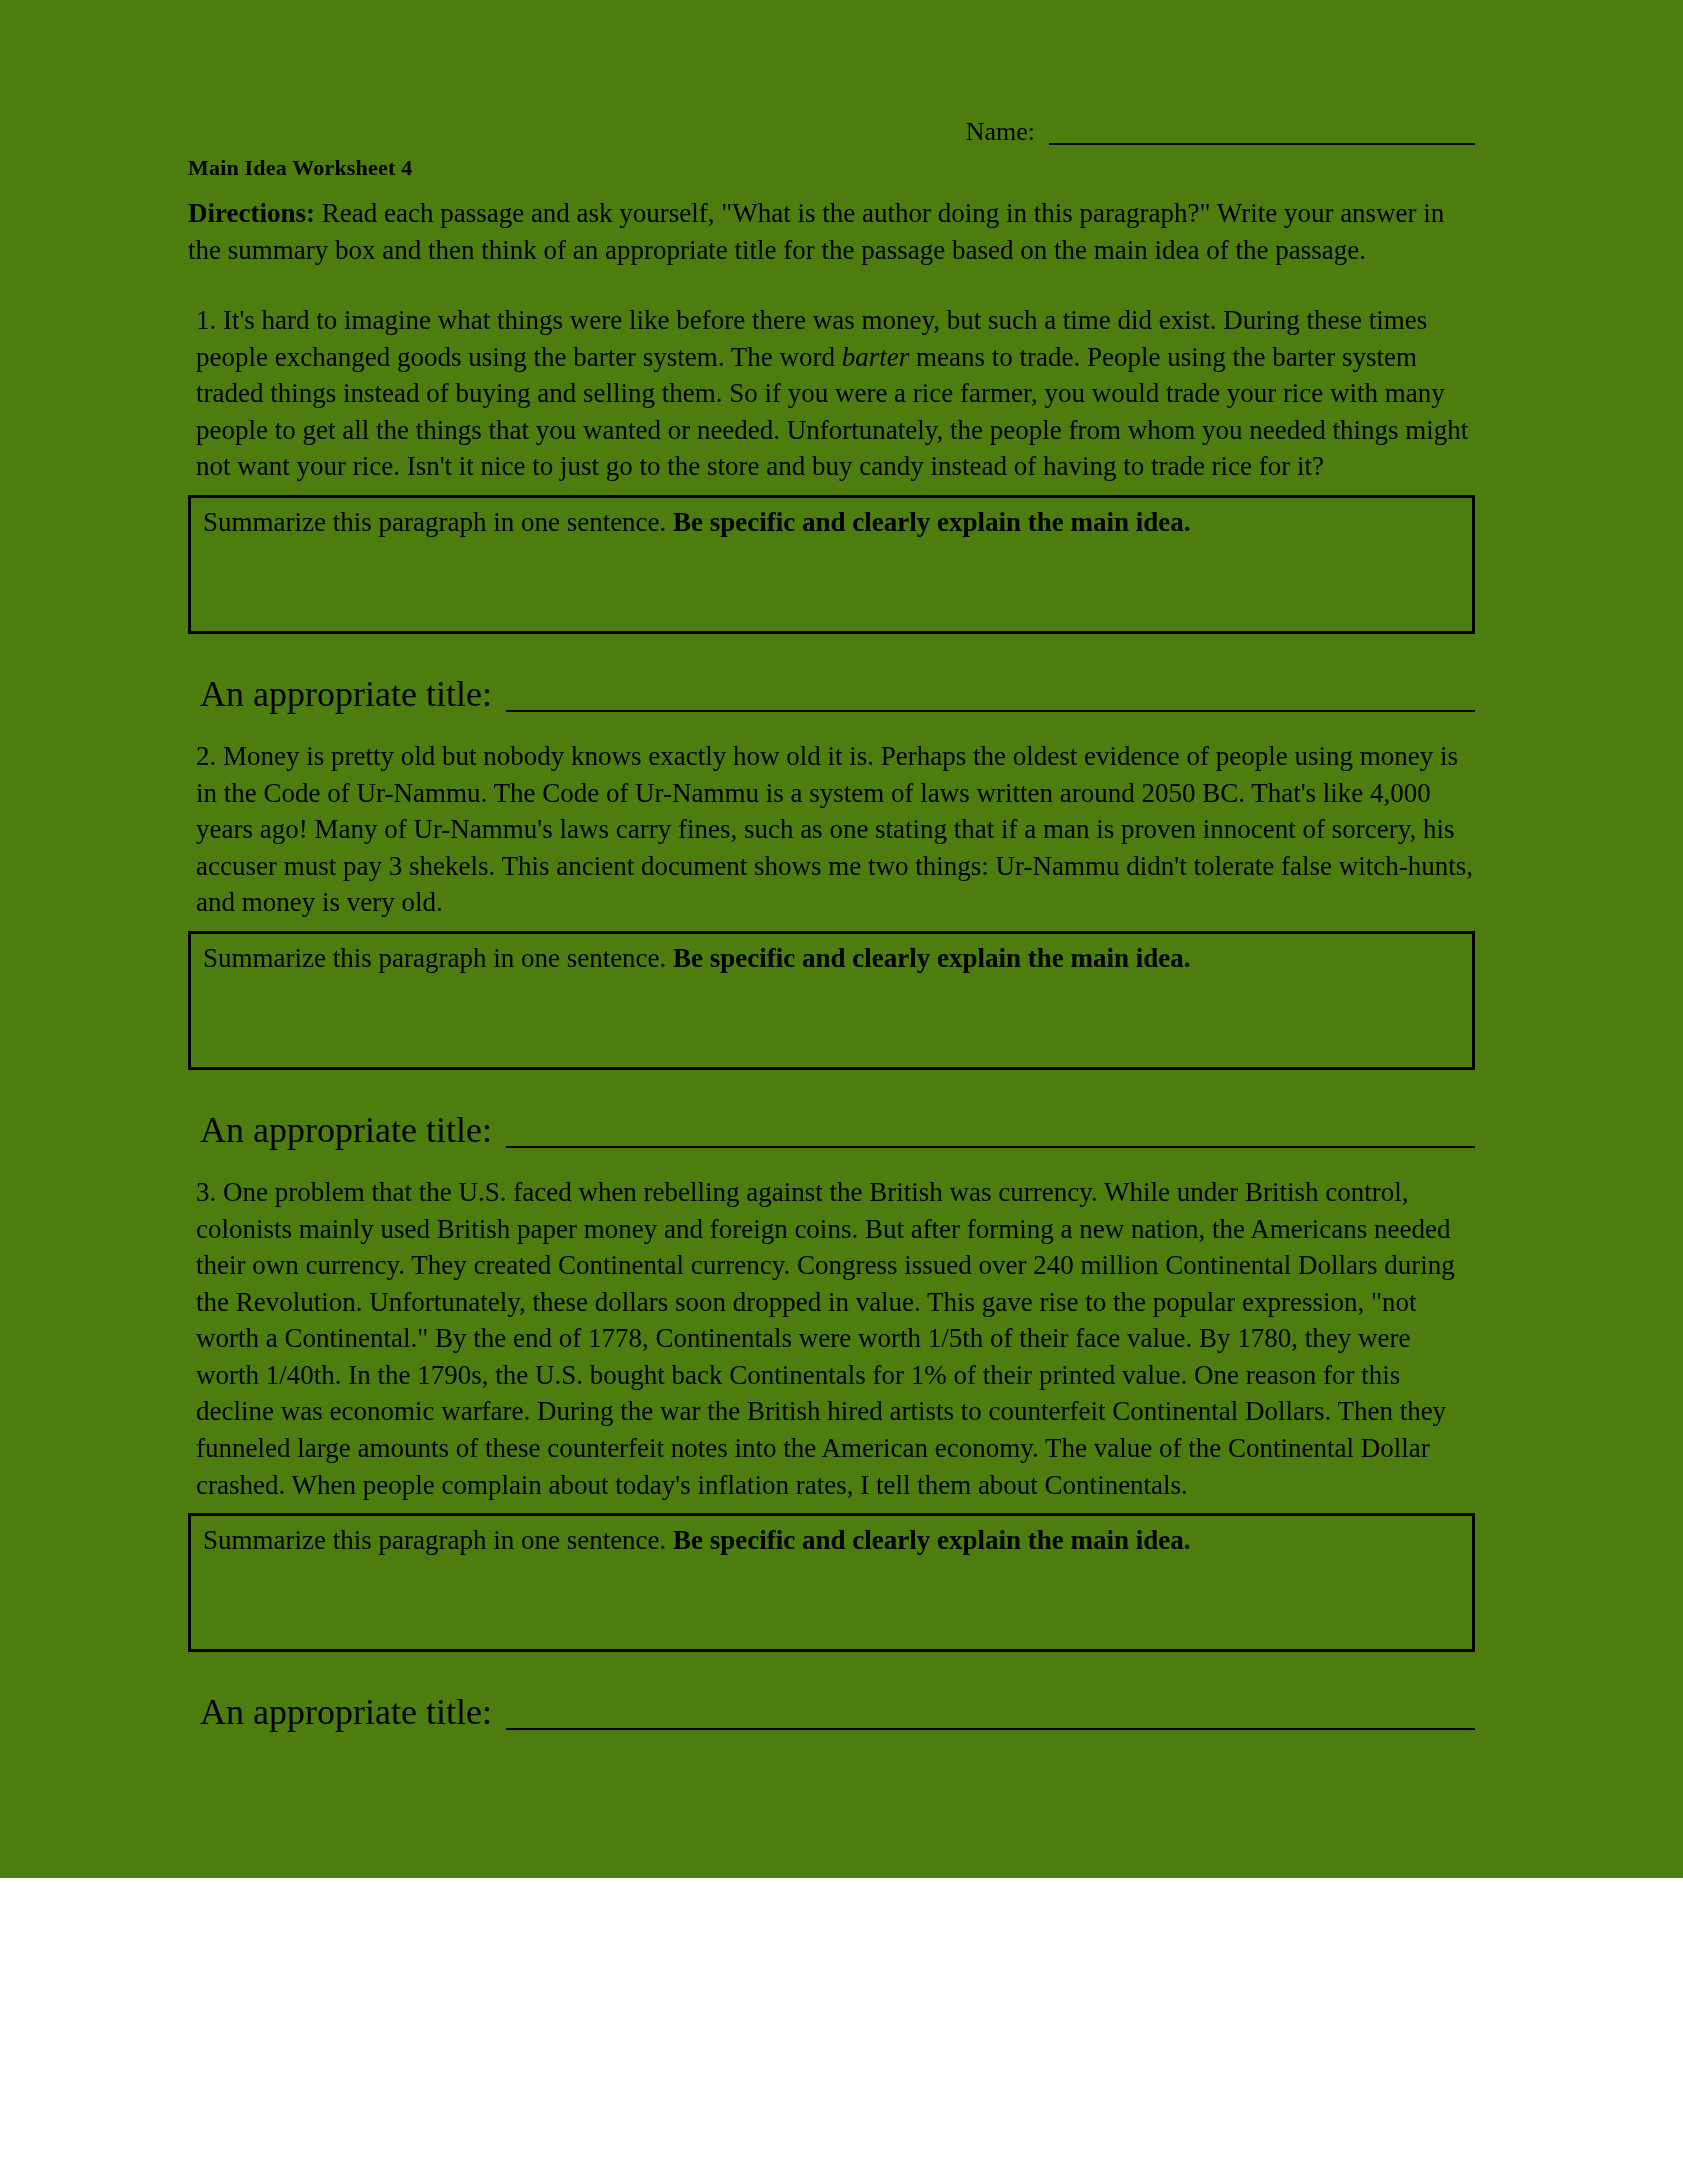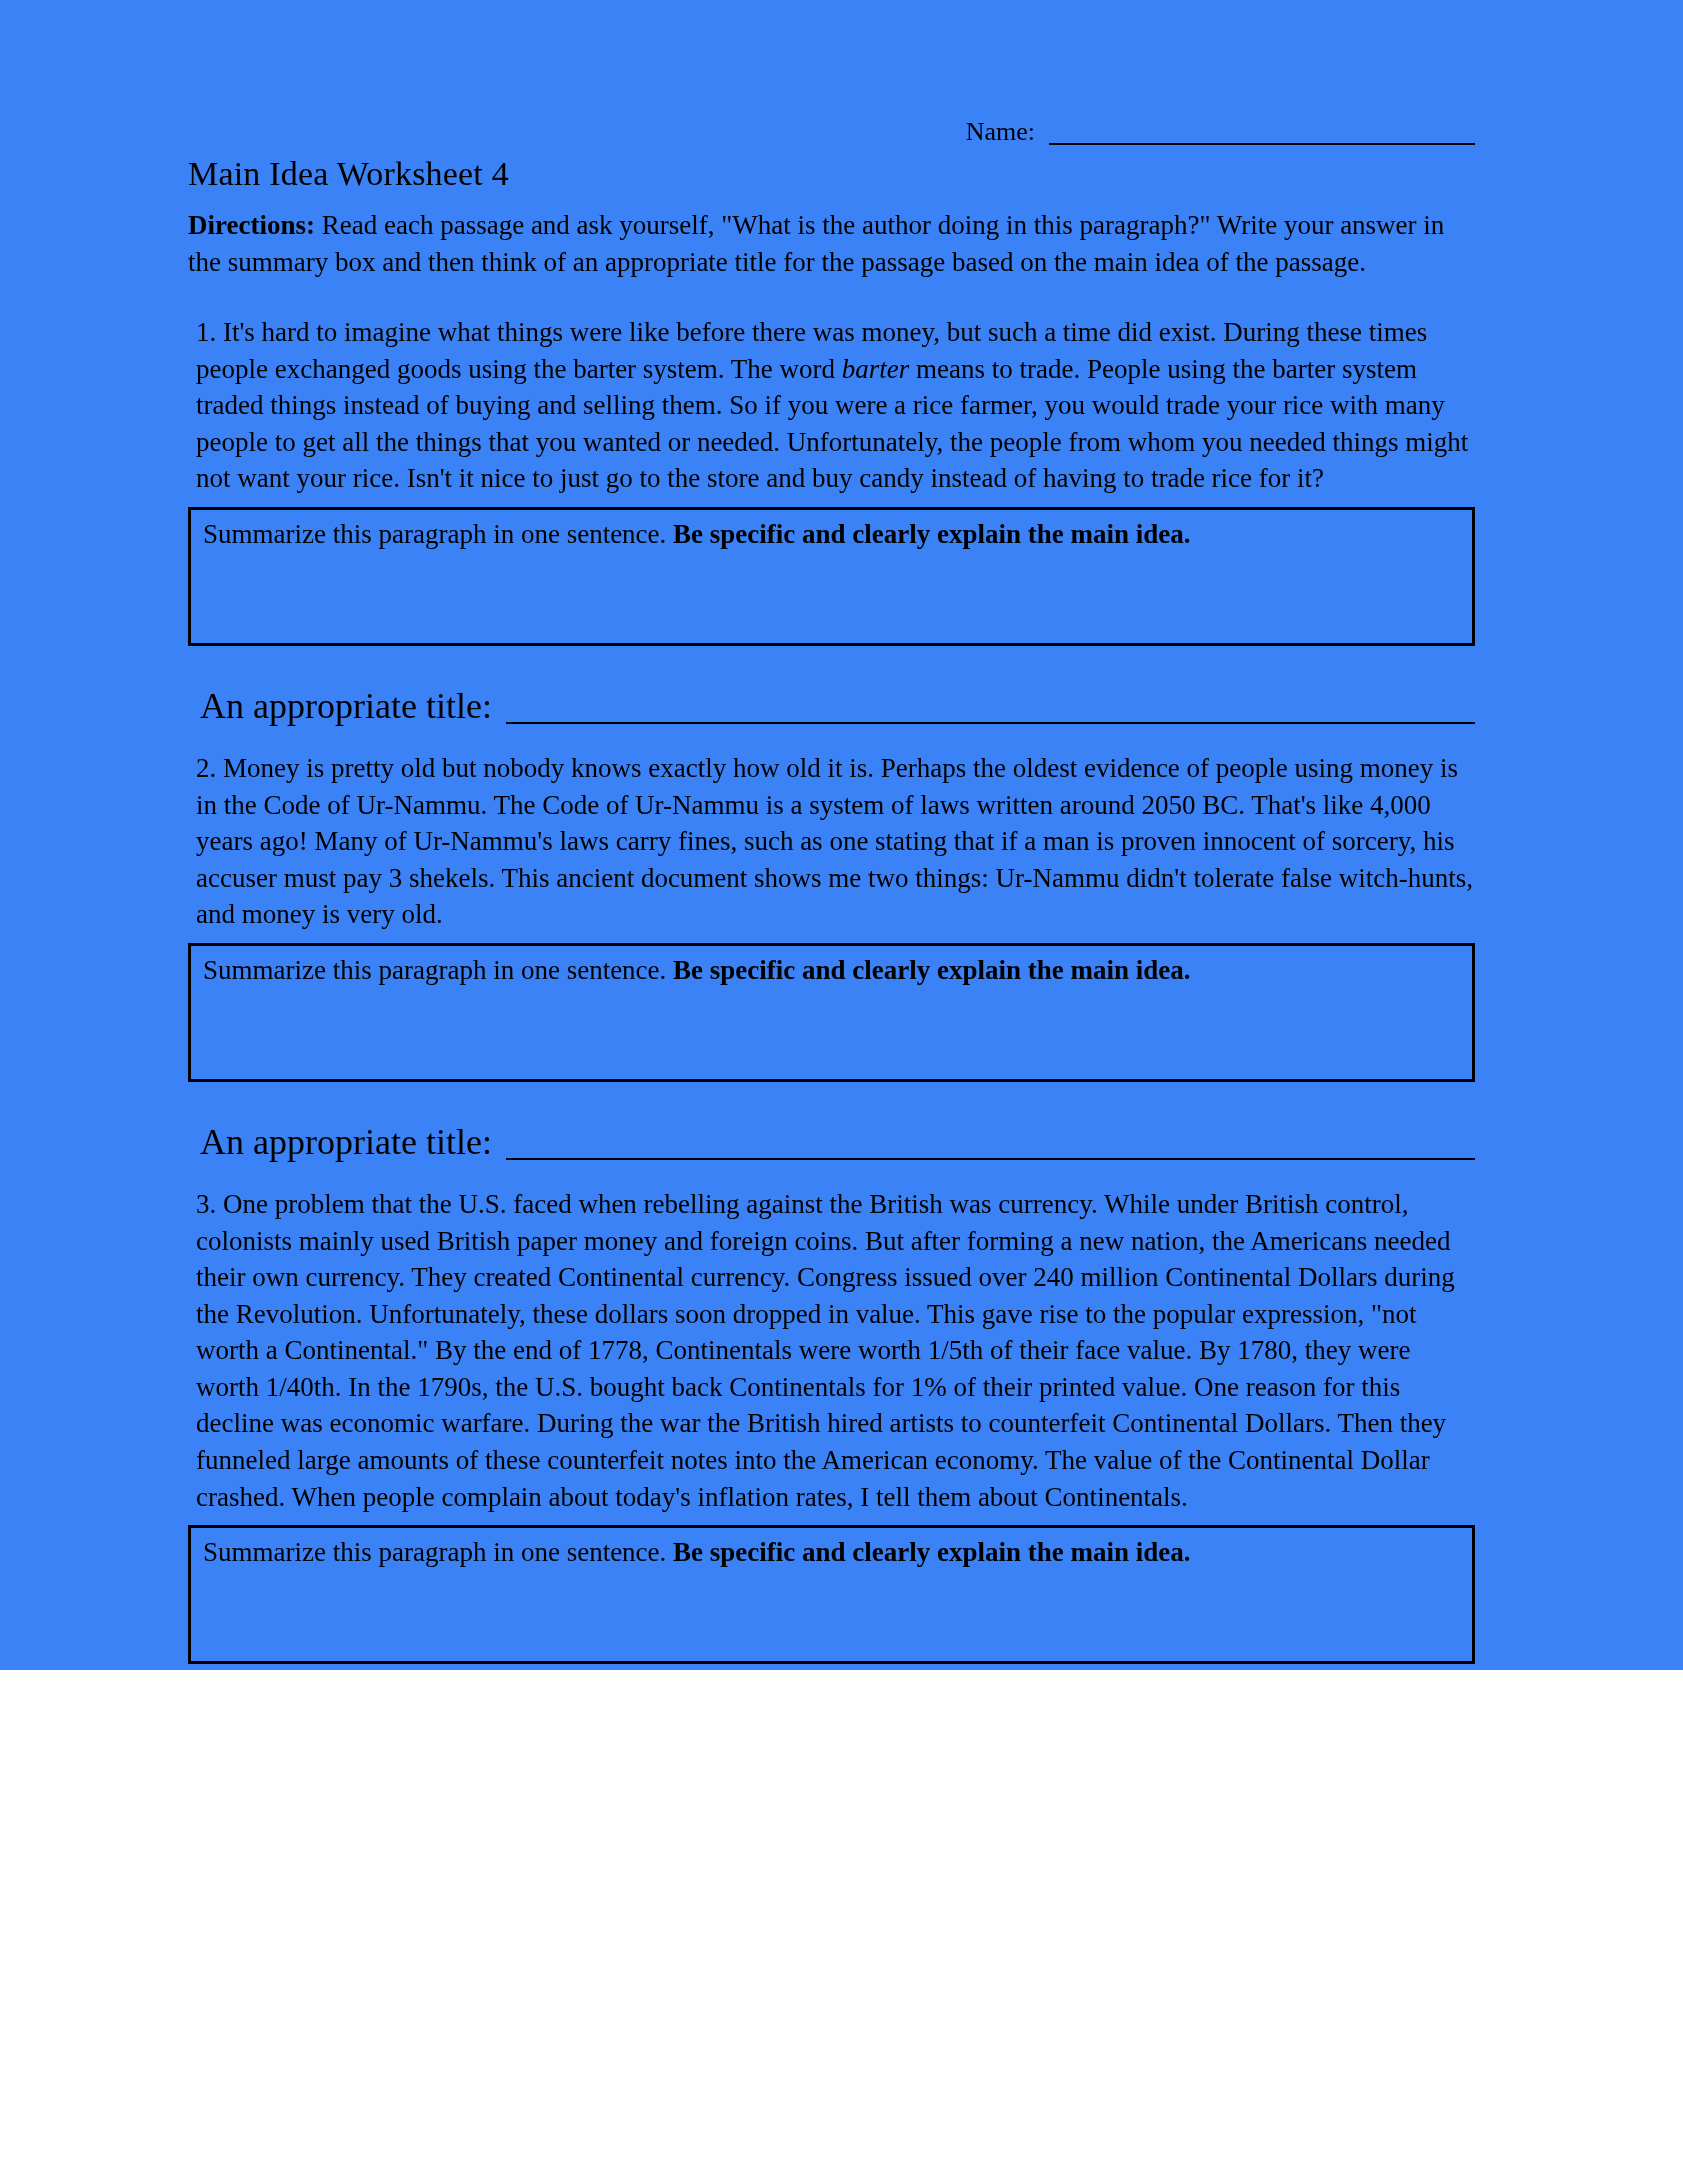--- a/index.html
+++ b/index.html
@@ -8,22 +8,22 @@
     padding: 0;
     background: #ffffff;
   }
   body {
     font-family: "Liberation Serif", "DejaVu Serif", serif;
     color: #000000;
   }
   .page {
     position: relative;
     width: 1683px;
-    height: 1670px;
-    background: #3b82f6;
+    height: 1878px;
+    background: #4d7c0f;
     box-sizing: border-box;
     padding: 0;
     overflow: hidden;
   }
   .sheet {
     position: absolute;
     left: 188px;
     top: 119px;
     width: 1287px;
   }
@@ -41,22 +41,22 @@
     padding-right: 14px;
   }
   .name-rule {
     display: block;
     width: 426px;
     border-bottom: 2px solid #000;
     height: 22px;
   }
   
   .worksheet-title {
-    font-size: 34px;
-    font-weight: normal;
+    font-size: 22px;
+    font-weight: bold;
     margin: 4px 0 14px 0;
     letter-spacing: 0.2px;
   }
   
   .directions,
   .passage {
     font-size: 27px;
     line-height: 1.355;
     text-align: left;
     margin: 0 0 26px 0;

